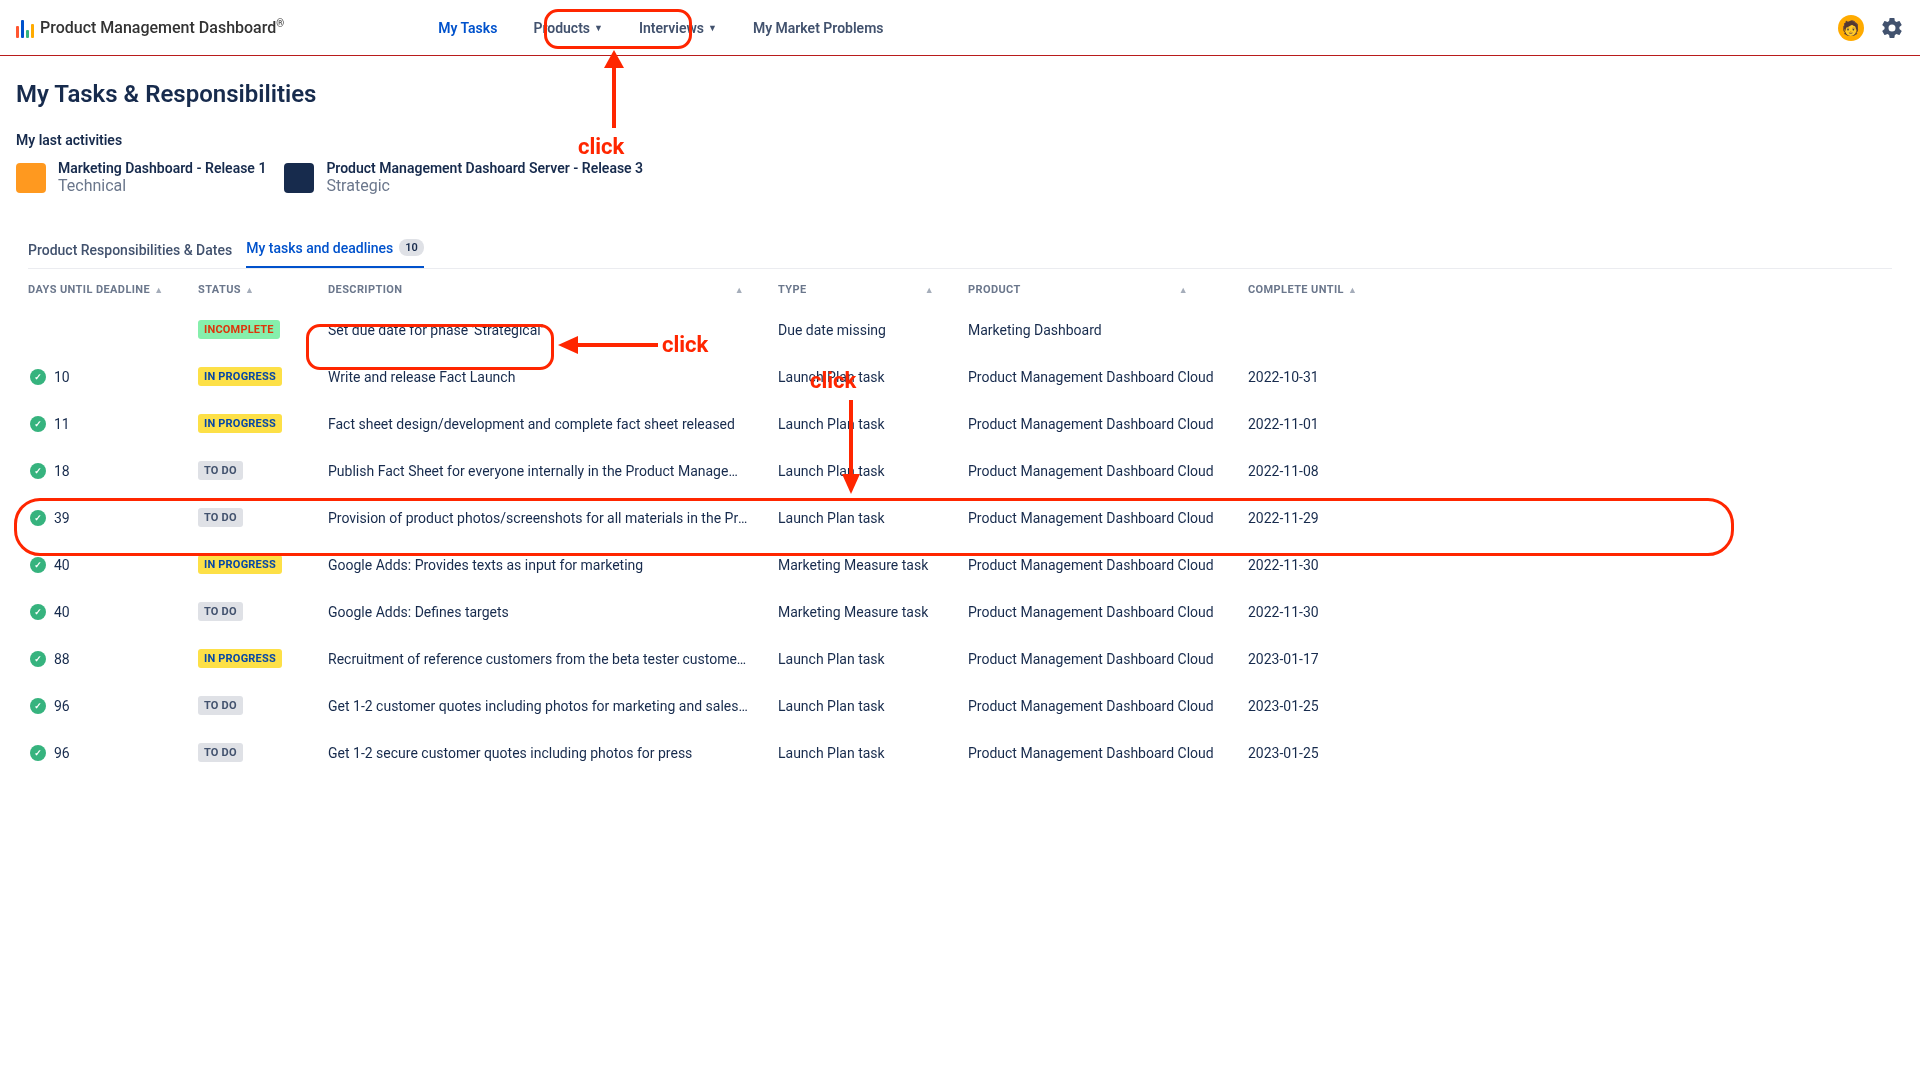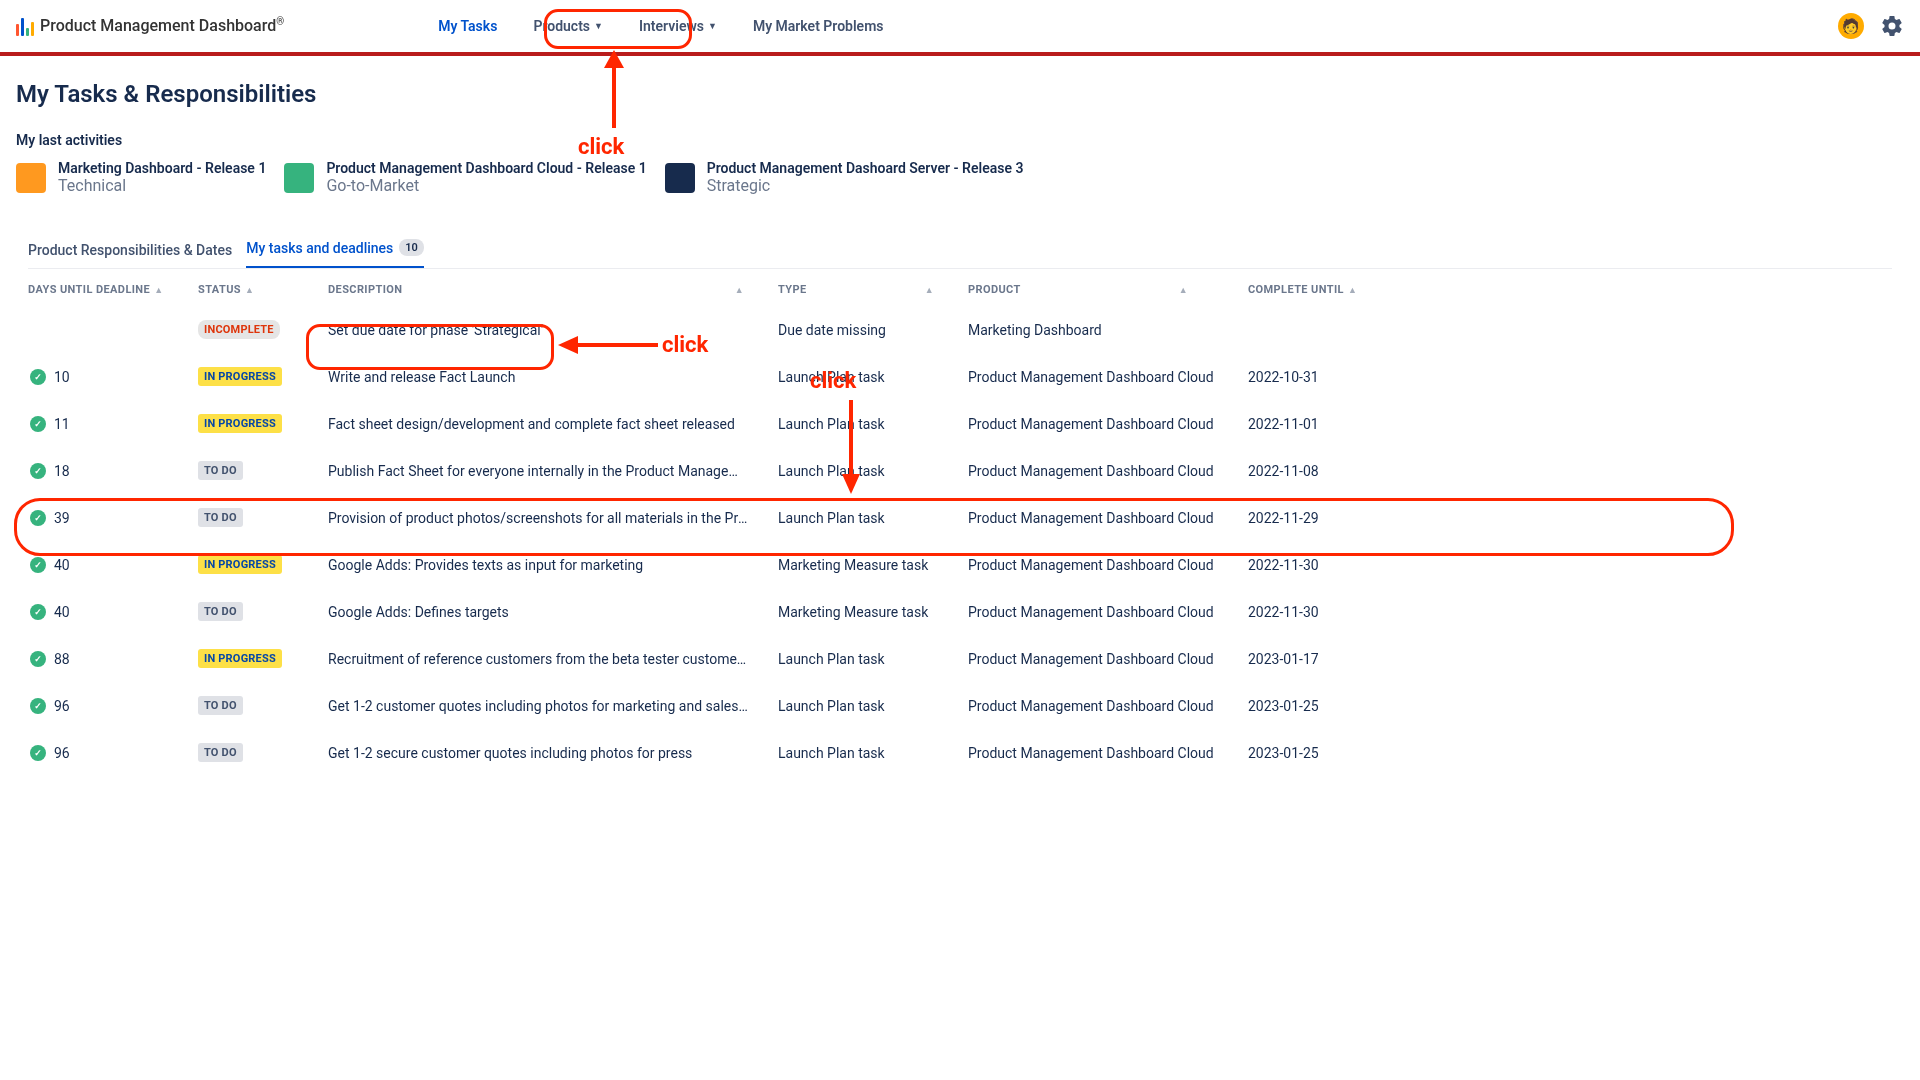--- a/index.html
+++ b/index.html
@@ -1,18 +1,18 @@
 <!DOCTYPE html>
 <html><head>
 <meta charset="utf-8">
 <style>
 * { box-sizing: border-box; margin: 0; padding: 0; }
 body { font-family: -apple-system, BlinkMacSystemFont, "Segoe UI", Roboto, Helvetica, Arial, sans-serif; color: #172B4D; background: #fff; font-size: 14px; }
 
-.topbar { display: flex; align-items: center; height: 56px; border-bottom: 4px solid #b91c1c; padding: 0 16px; position: relative; }
+.topbar { display: flex; align-items: center; height: 56px; border-bottom: 1px solid #b91c1c; padding: 0 16px; position: relative; }
 .logo { display: flex; align-items: center; gap: 6px; font-weight: 500; color: #333; font-size: 16px; }
 .logo-mark { width: 18px; height: 20px; display: flex; gap: 2px; align-items: flex-end; }
 .logo-mark div { width: 3px; border-radius: 1px; }
 .nav { display: flex; gap: 8px; margin-left: 140px; align-items: center; }
 .nav-item { padding: 6px 14px; font-weight: 600; color: #42526E; cursor: pointer; display: flex; align-items: center; gap: 4px; border-radius: 3px; }
 .nav-item.active { color: #0052CC; }
 .nav-item .chev { font-size: 9px; color: #42526E; }
 .topbar-right { margin-left: auto; display: flex; align-items: center; gap: 16px; }
 .avatar { width: 26px; height: 26px; border-radius: 50%; background: #FFAB00; display: flex; align-items: center; justify-content: center; font-size: 14px; }
 .gear { width: 24px; height: 24px; color: #42526E; cursor: pointer; }
@@ -37,21 +37,21 @@
 .thead { padding: 14px 0 10px 0; }
 .th { font-size: 11px; font-weight: 700; color: #6B778C; letter-spacing: 0.4px; display: flex; align-items: center; gap: 4px; }
 .sort-arrow { font-size: 9px; color: #A5ADBA; }
 .trow { padding: 14px 0; }
 .cell { font-size: 14px; color: #172B4D; }
 .cell.desc { white-space: nowrap; overflow: hidden; text-overflow: ellipsis; padding-right: 30px; }
 .days-cell { display: flex; align-items: center; gap: 8px; padding-left: 2px; }
 .check-ico { width: 16px; height: 16px; border-radius: 50%; background: #36B37E; color: #fff; display: flex; align-items: center; justify-content: center; font-size: 9px; font-weight: bold; }
 
 .badge { display: inline-block; font-size: 11px; font-weight: 700; padding: 3px 6px; border-radius: 3px; letter-spacing: 0.2px; }
-.badge.incomplete { background: #e5e5e5; color: #DE350B; border-radius: 8px; }
+.badge.incomplete { background: #86efac; color: #DE350B; }
 .badge.inprogress { background: #fde047; color: #0747A6; }
 .badge.todo { background: #DFE1E6; color: #42526E; }
 
 
 .anno-box { position: absolute; border: 3.5px solid #FF2600; border-radius: 14px; pointer-events: none; }
 .anno-text { position: absolute; color: #FF2600; font-weight: 700; font-size: 22px; pointer-events: none; }
 .arrow { position: absolute; pointer-events: none; }
 </style>
 </head>
 <body>
@@ -98,27 +98,20 @@
 
   <div class="activities" id="activities">
       <div class="activity">
         <div class="swatch" style="background:#FF991F"></div>
     <div class="activity-text">
       <div class="t1">Marketing Dashboard - Release 1</div>
       <div class="t2">Technical</div>
     </div>
       </div>
       <div class="activity">
-        <div class="swatch" style="background:#36B37E"></div>
-    <div class="activity-text">
-      <div class="t1">Product Management Dashboard Cloud - Release 1</div>
-      <div class="t2">Go-to-Market</div>
-    </div>
-      </div>
-      <div class="activity">
         <div class="swatch" style="background:#172B4D"></div>
     <div class="activity-text">
       <div class="t1">Product Management Dashoard Server - Release 3</div>
       <div class="t2">Strategic</div>
     </div>
       </div>
     </div>
 
   <div class="tabs">
     <div class="tab">

